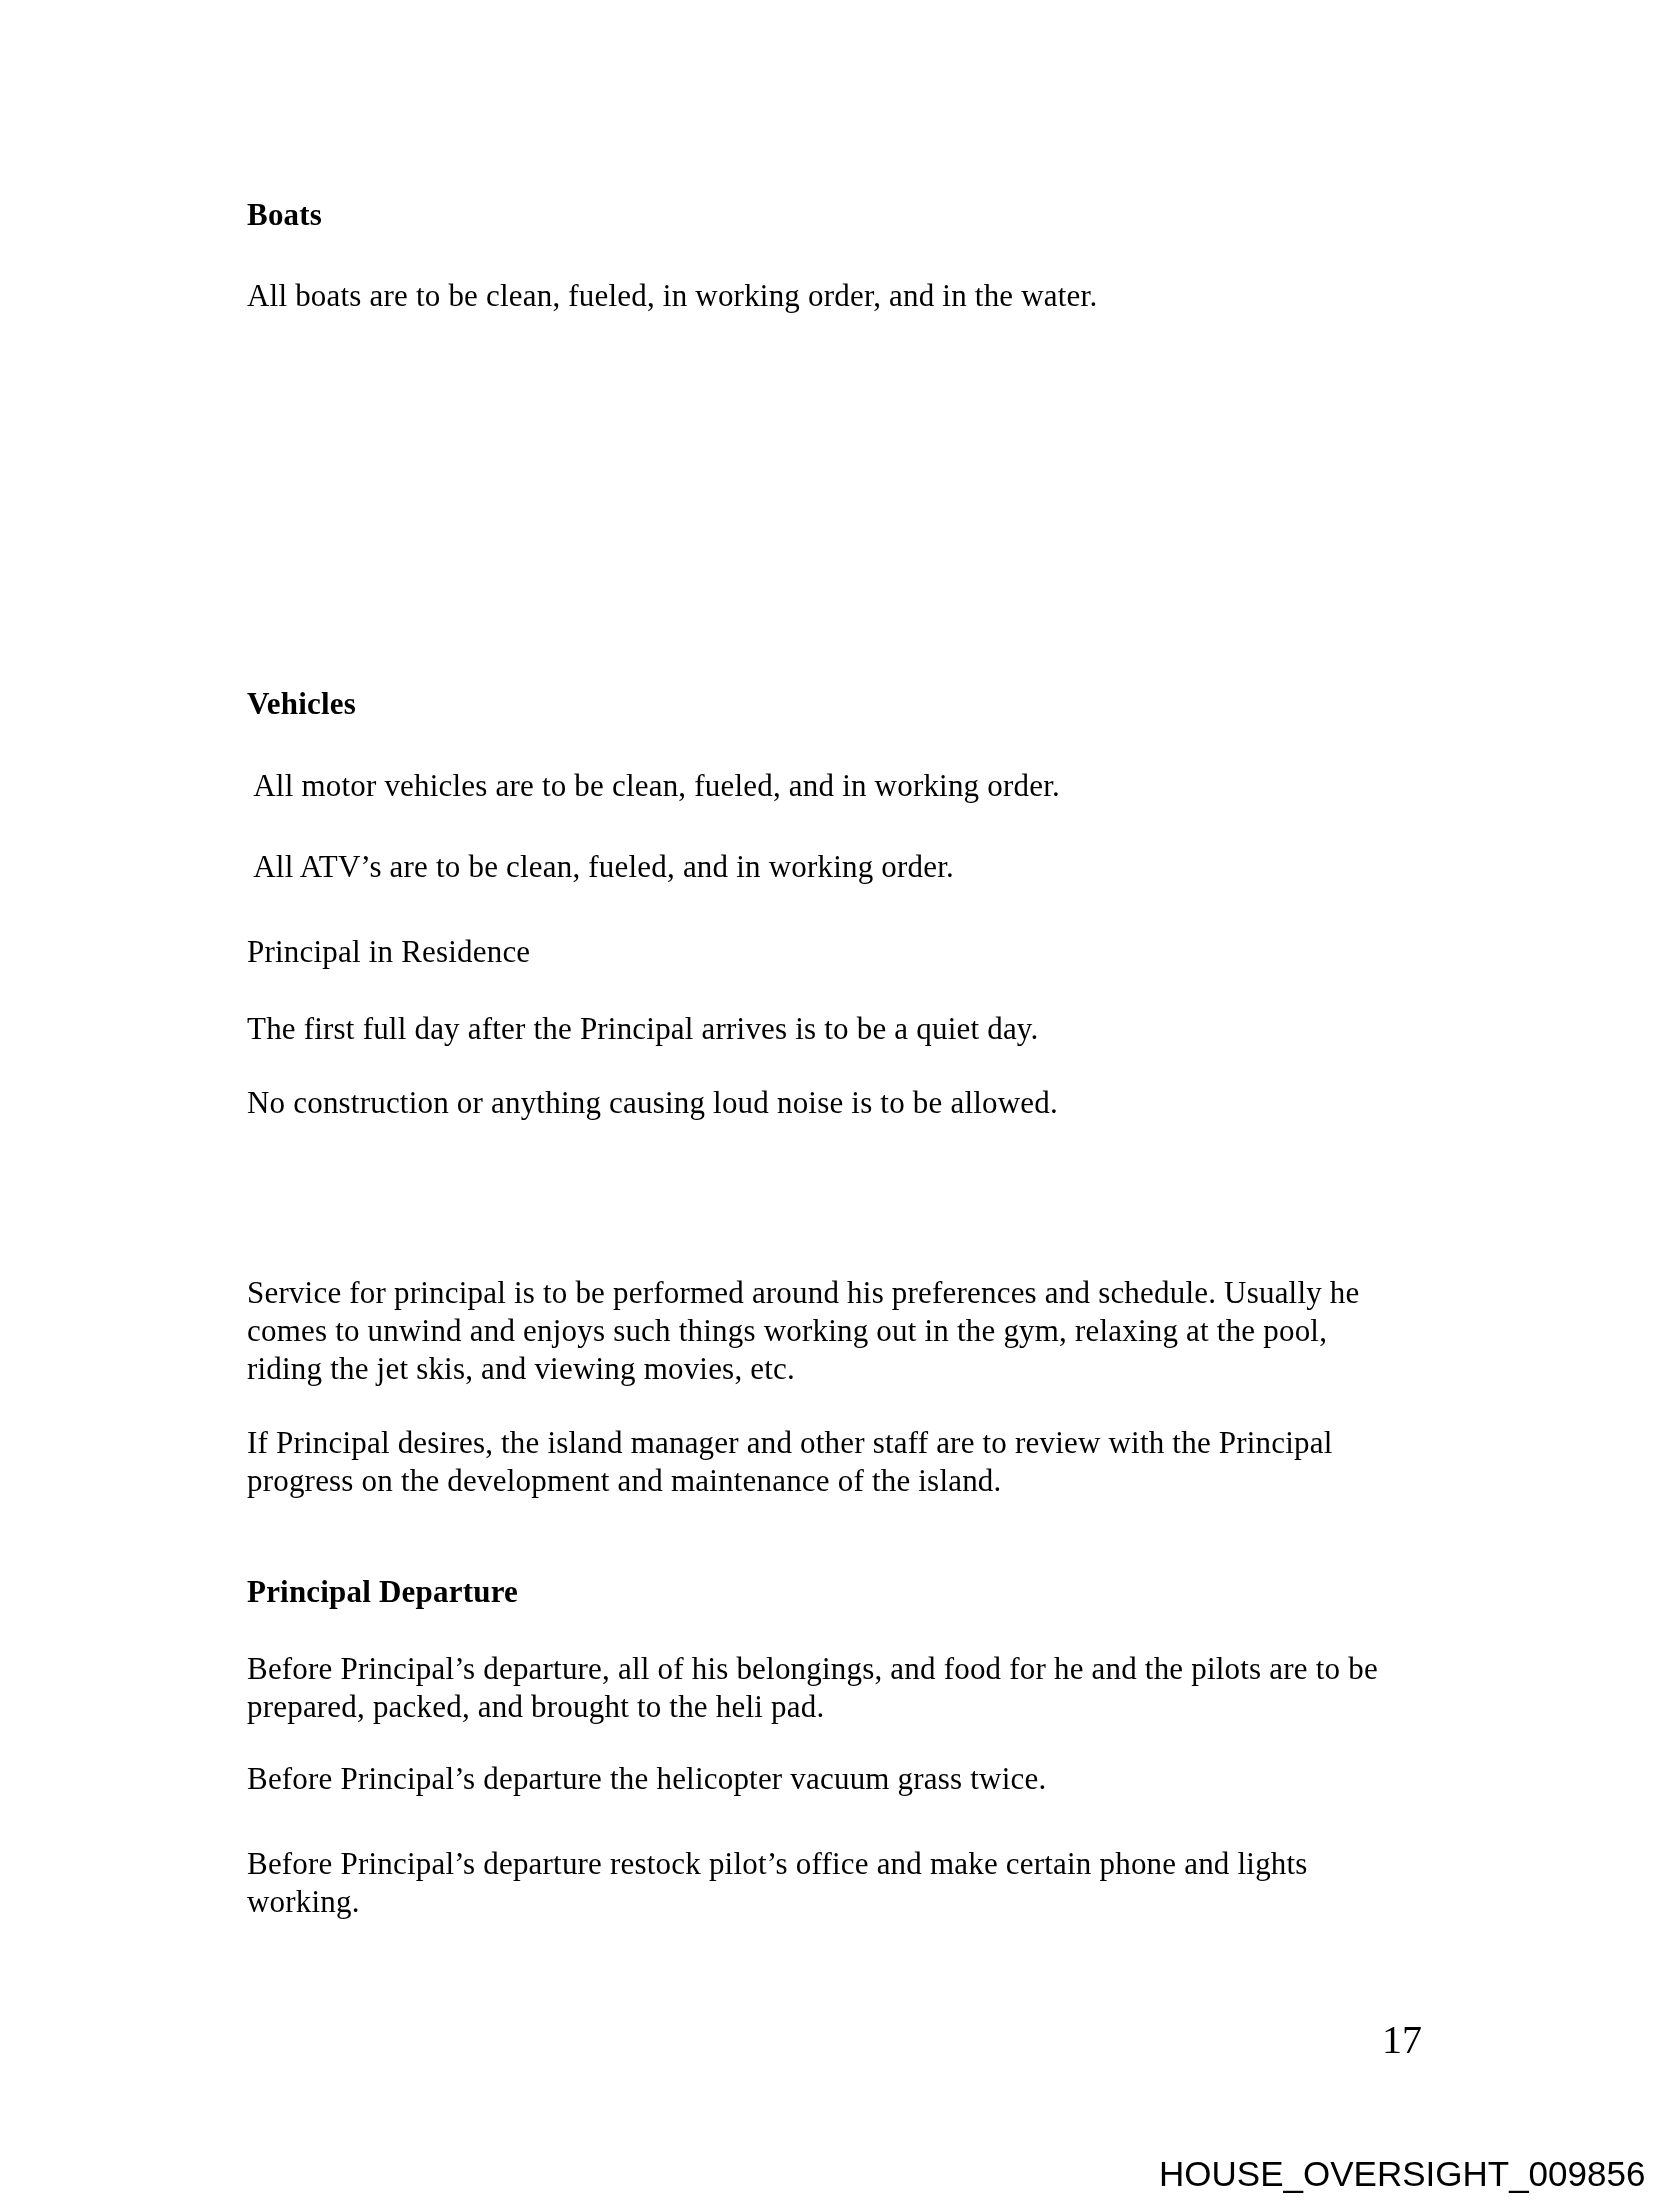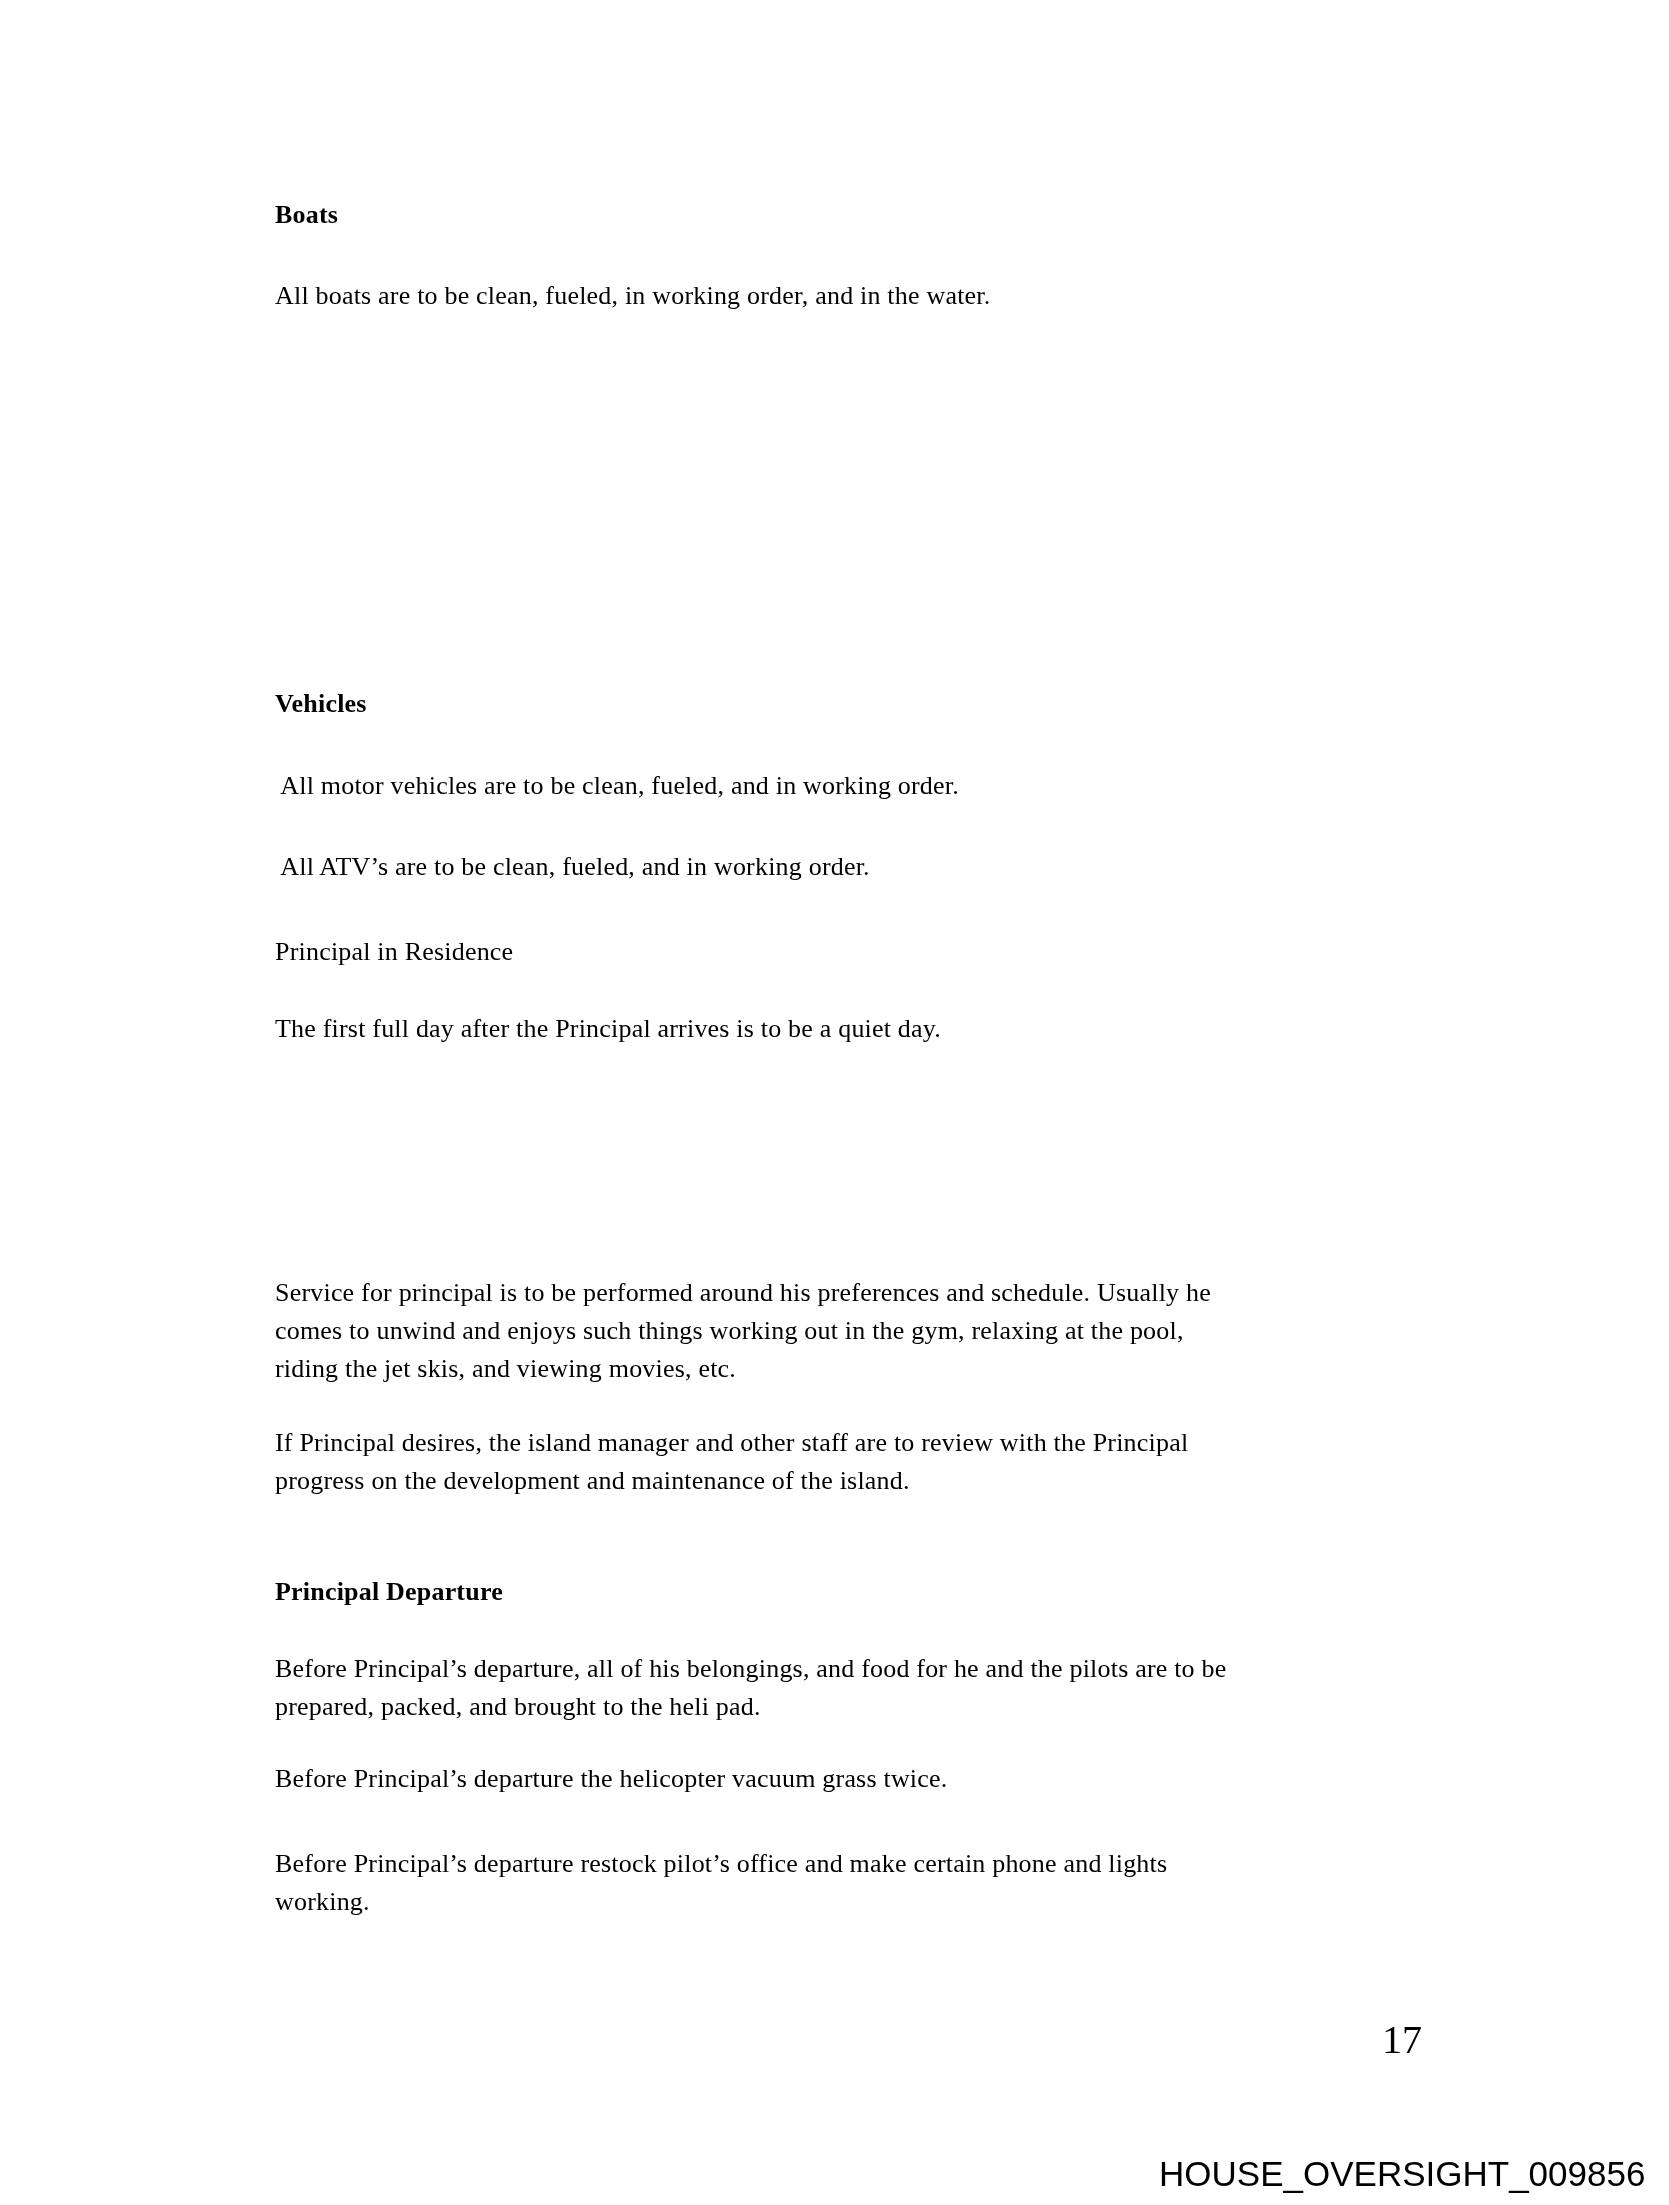--- a/index.html
+++ b/index.html
@@ -25,24 +25,23 @@
     height: 100%;
   }
   .block {
     position: absolute;
     left: 247px;
     width: 1178px;
   }
   .block .line {
     display: block;
     white-space: pre;
-    font-size: 26px;
+    font-size: 31px;
     line-height: 38px;
     letter-spacing: 0.2px;
-    margin-left: 28px;
   }
   .block.heading .line {
     font-weight: bold;
   }
   .page-number {
     position: absolute;
     right: 247px;
     top: 2023px;
     font-size: 40px;
     line-height: 33px;
@@ -78,20 +77,23 @@
       </div>
       <div class="block paragraph" style="top: 848px;">
         <span class="line"> All ATV’s are to be clean, fueled, and in working order.</span>
       </div>
       <div class="block paragraph" style="top: 933px;">
         <span class="line">Principal in Residence</span>
       </div>
       <div class="block paragraph" style="top: 1010px;">
         <span class="line">The first full day after the Principal arrives is to be a quiet day.</span>
       </div>
+      <div class="block paragraph" style="top: 1084px;">
+        <span class="line">No construction or anything causing loud noise is to be allowed.</span>
+      </div>
       <div class="block paragraph" style="top: 1274px;">
         <span class="line">Service for principal is to be performed around his preferences and schedule. Usually he</span>
         <span class="line">comes to unwind and enjoys such things working out in the gym, relaxing at the pool,</span>
         <span class="line">riding the jet skis, and viewing movies, etc.</span>
       </div>
       <div class="block paragraph" style="top: 1424px;">
         <span class="line">If Principal desires, the island manager and other staff are to review with the Principal</span>
         <span class="line">progress on the development and maintenance of the island.</span>
       </div>
       <div class="block heading" style="top: 1573px;">

